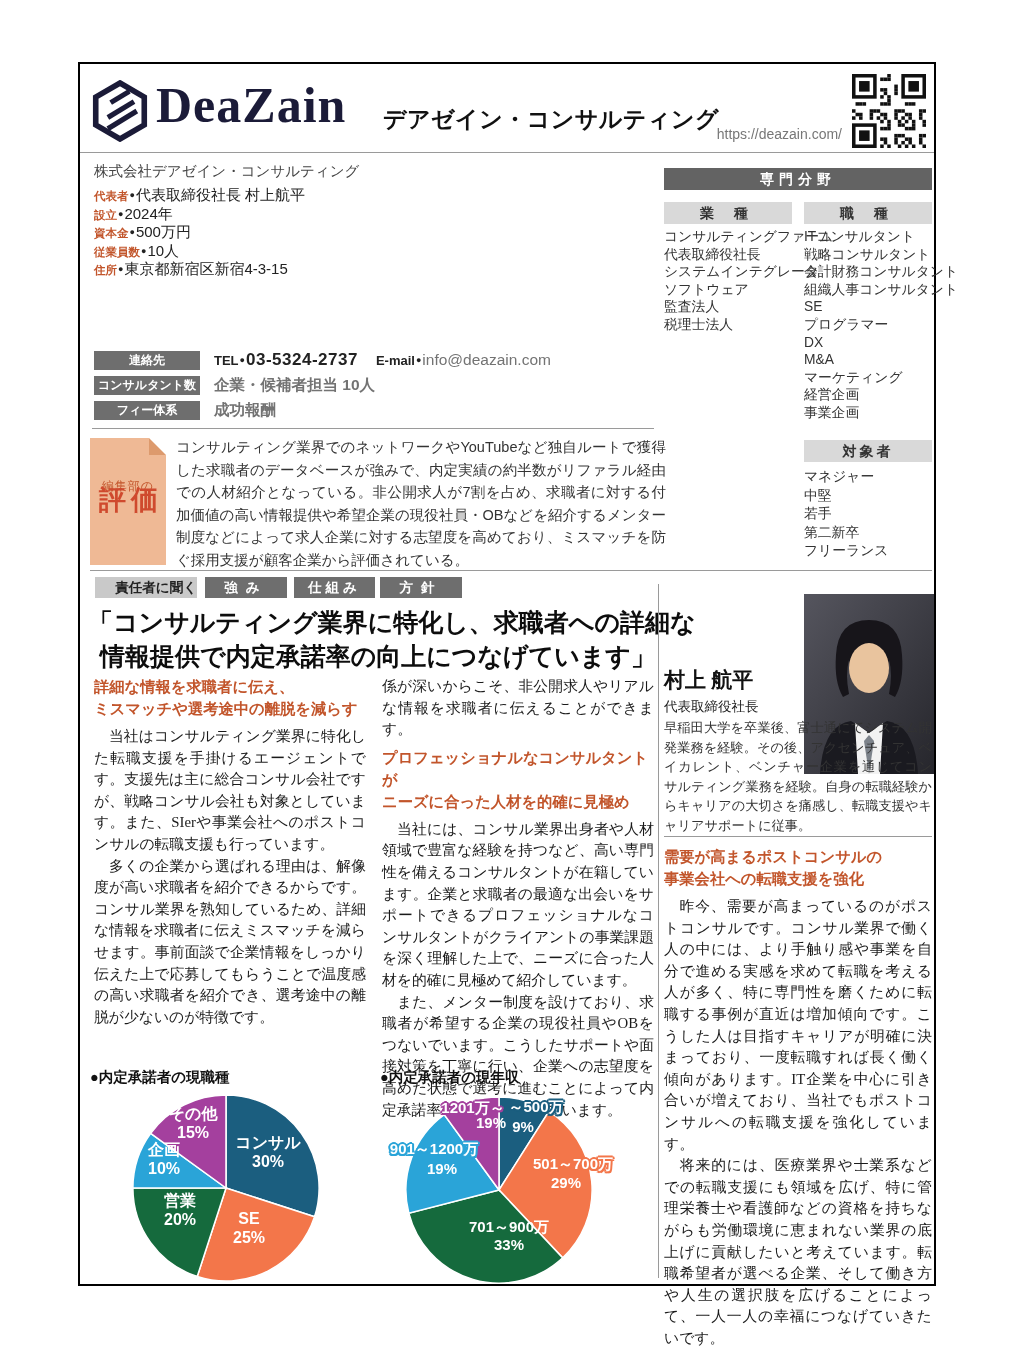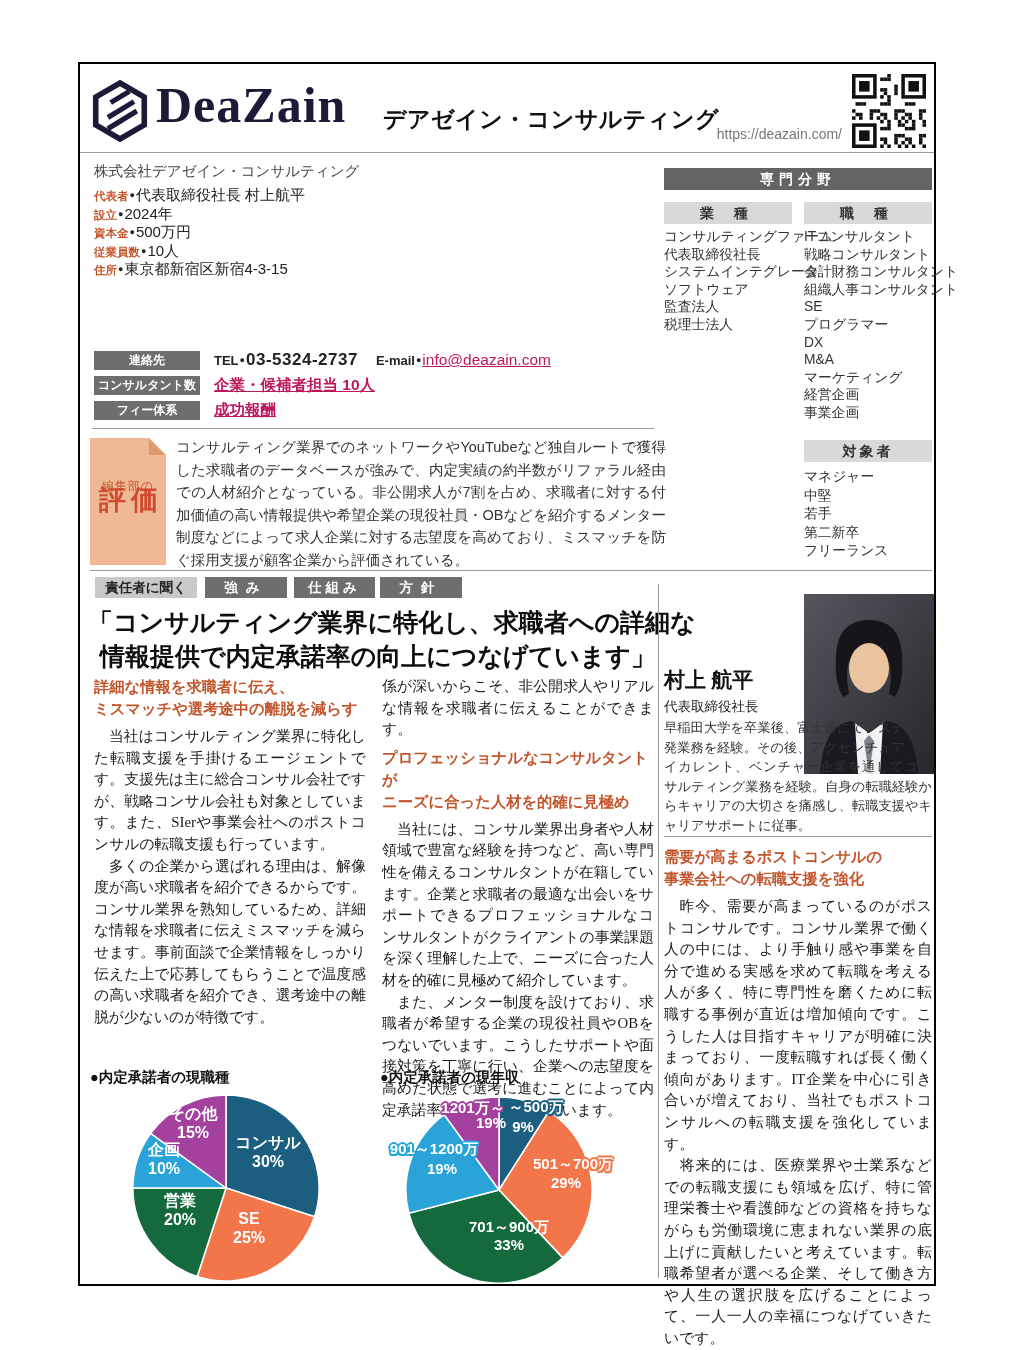--- a/index.html
+++ b/index.html
@@ -29,21 +29,21 @@
   .bar-light{position:absolute;height:22px;line-height:22px;background:#d9d9d9;color:#333;
              text-align:center;font-size:14px;font-weight:bold;letter-spacing:8px;}
   .sp-list{position:absolute;font-size:13.8px;line-height:17.6px;color:#333;white-space:nowrap;}
   .sp-list div{height:17.6px;}
   .tg-list{position:absolute;font-size:13.8px;line-height:18.5px;color:#333;}
 
   
   .crow{position:absolute;left:14px;height:20px;line-height:19px;white-space:nowrap;}
   .badge{display:inline-block;width:106px;height:19px;line-height:19px;background:#6e6e6e;color:#fff;
          font-size:12px;font-weight:bold;text-align:center;vertical-align:middle;margin-right:14px;}
-  .cval{font-size:15.5px;font-weight:bold;color:#be185d;text-decoration:underline;}
+  .cval{font-size:15.5px;font-weight:bold;color:#737373;}
   .clab{font-size:13px;font-weight:bold;color:#222;}
   .tel-num{font-size:17px;font-weight:bold;letter-spacing:.5px;}
 
   
   .eval-box{position:absolute;left:10px;top:374px;width:76px;height:127px;background:#efb995;}
   .eval-box::after{content:'';position:absolute;right:0;top:0;width:0;height:0;
         border-style:solid;border-width:0 17px 17px 0;border-color:#fff #fff #dd9a6d #dd9a6d;}
   .eval-small{position:absolute;left:0;top:40px;width:100%;text-align:center;font-size:12px;color:#c2552b;letter-spacing:1px;}
   .eval-big{position:absolute;left:3px;top:44px;width:100%;text-align:center;font-size:27px;font-weight:bold;
             color:#cf4a2e;letter-spacing:5px;}
@@ -262,21 +262,21 @@
     </div>
     <div class="hline" style="left:12px;top:364px;width:562px;"></div>
 
     <div class="eval-box">
       <div class="eval-small">編集部の</div>
       <div class="eval-big">評価</div>
     </div>
     <div class="eval-text">コンサルティング業界でのネットワークやYouTubeなど独自ルートで獲得した求職者のデータベースが強みで、内定実績の約半数がリファラル経由での人材紹介となっている。非公開求人が7割を占め、求職者に対する付加価値の高い情報提供や希望企業の現役社員・OBなどを紹介するメンター制度などによって求人企業に対する志望度を高めており、ミスマッチを防ぐ採用支援が顧客企業から評価されている。</div>
     <div class="hline" style="left:10px;top:506px;width:842px;"></div>
 
-    <div class="tab tab-light" style="left:15px;width:102px;">責任者に聞く</div>
+    <div class="tab tab-light" style="left:15px;width:102px;text-align:right;">責任者に聞く</div>
     <div class="tab tab-darkbg" style="left:125px;width:82px;">強み</div>
     <div class="tab tab-darkbg" style="left:214px;width:81px;letter-spacing:4px;">仕組み</div>
     <div class="tab tab-darkbg" style="left:300px;width:82px;">方針</div>
 
     <div class="headline">
       <span>「コンサルティング業界に特化し、求職者への詳細な</span>
       <span>情報提供で内定承諾率の向上につなげています」</span>
     </div>
 
     <div class="col" style="left:14px;top:612px;width:272px;">

